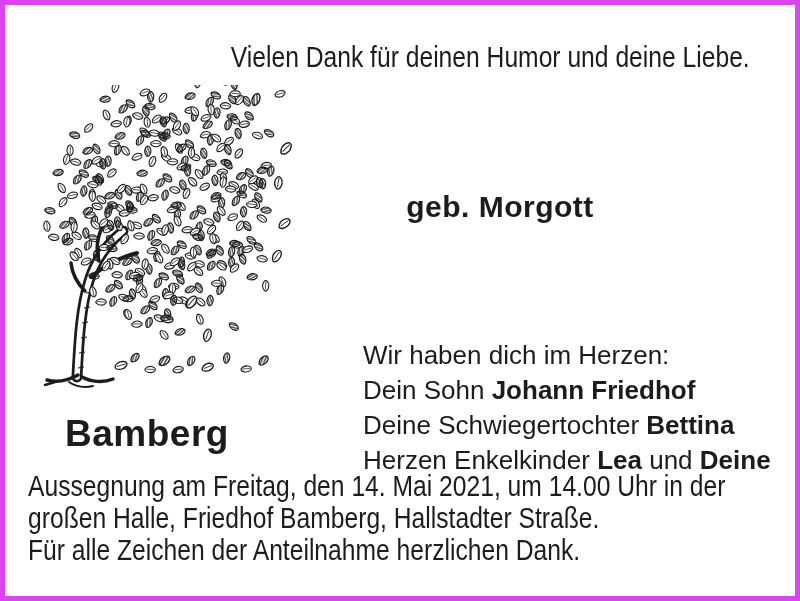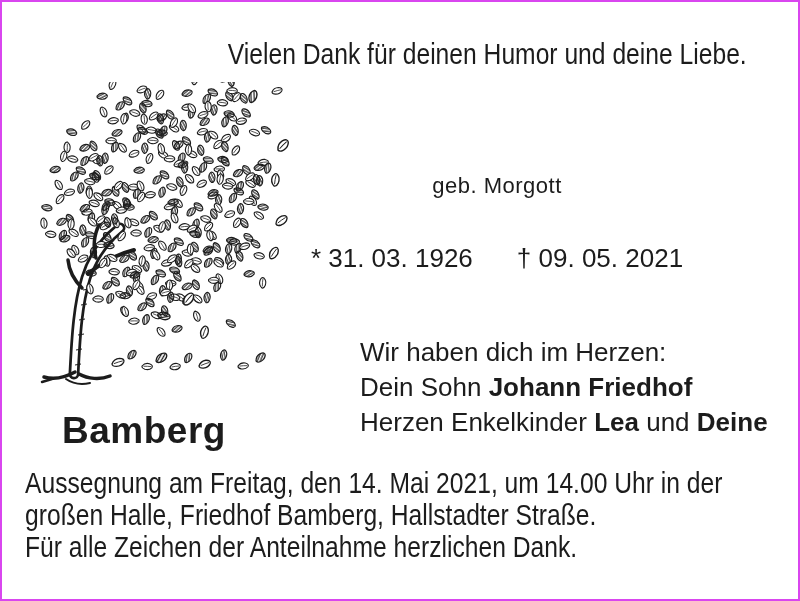--- a/index.html
+++ b/index.html
@@ -1,40 +1,40 @@
 <!DOCTYPE html>
 <html><head>
 <meta charset="utf-8">
 <style>
   html,body{margin:0;padding:0;background:#e8e8e8;}
   .page{
     position:relative;
     width:800px;height:601px;
     box-sizing:border-box;
     background:#ffffff;
-    border:2px solid #d946ef;
+    border:5px solid #d946ef;
     overflow:hidden;
     font-family:"Liberation Sans","DejaVu Sans",sans-serif;
     color:#1c1c1c;
   }
   .abs{position:absolute;}
   .top-message{
     left:180px;top:36px;width:605px;
     text-align:center;font-size:29px;white-space:nowrap;
   }
   .top-message .squeeze{display:inline-block;transform:scaleX(.85);transform-origin:center;}
   .tree{left:20px;top:80px;}
   .name{
     left:293px;top:92px;width:404px;
     text-align:center;font-size:76px;line-height:80px;white-space:nowrap;
   }
   .name .squeeze{display:inline-block;transform:scaleX(.84);transform-origin:center;}
   .maiden{
-    left:293px;top:171px;width:404px;
-    text-align:center;font-size:22px;font-weight:400;letter-spacing:.5px;
+    left:293px;top:185px;width:404px;
+    text-align:center;font-size:30px;font-weight:700;letter-spacing:.5px;
   }
   .dates{
     left:288px;top:241px;width:414px;
     display:flex;justify-content:center;gap:44px;
     font-size:26px;white-space:nowrap;
   }
   .family{
     left:358px;top:306px;
     font-size:26px;line-height:35px;white-space:nowrap;margin-top:27px;
   }
@@ -166,30 +166,30 @@
       <use href="#lw" transform="translate(177,284) rotate(5) scale(1.15)"></use>
       <use href="#lh" transform="translate(200,278) rotate(-50)"></use>
       <use href="#lw" transform="translate(216,284) rotate(22)"></use>
       <use href="#lh" transform="translate(234,279) rotate(-15) scale(1.1)"></use>
     </g>
   </svg>
 
 
   <div class="abs maiden">geb. Morgott</div>
 
-  <div class="abs dates">
-    <span>* 31. 03. 1926</span>
-    <span>† 09. 05. 2021</span>
-  </div>
 
   <div class="abs family">
     <div>Wir haben dich im Herzen:</div>
     <div>
       <span>Dein Sohn</span>
       <b>Johann Friedhof</b>
+    </div>
+    <div>
+      <span>Deine Schwiegertochter</span>
+      <b>Bettina</b>
     </div>
     <div>
       <span>Herzen Enkelkinder</span>
       <b>Lea</b>
       <span>und</span>
       <b>Deine</b>
     </div>
   </div>
 
   <div class="abs city">Bamberg</div>

